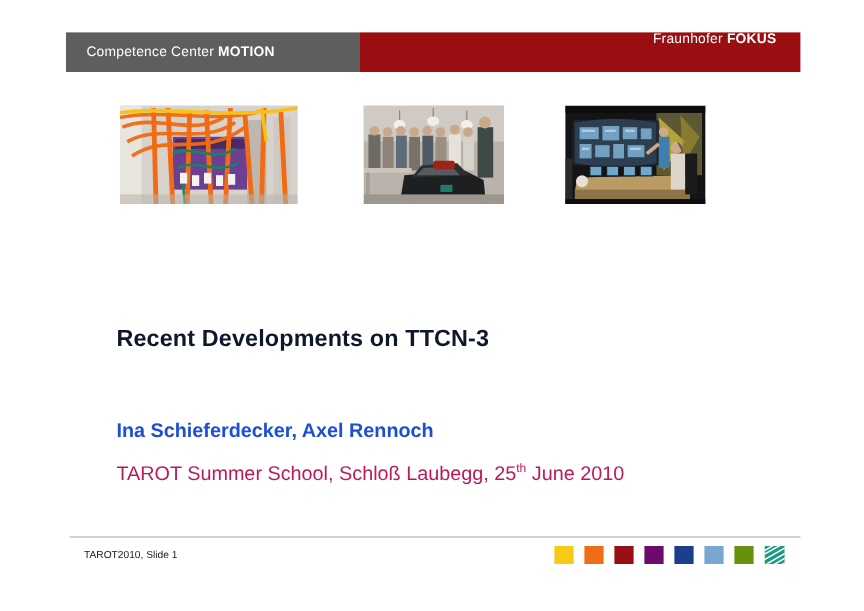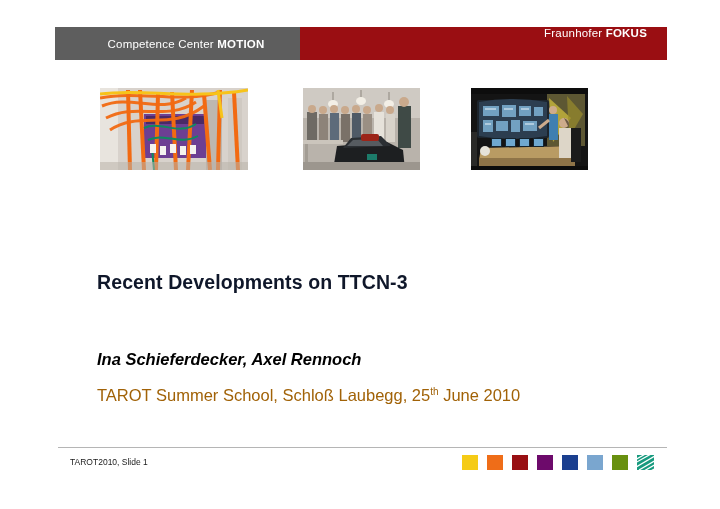--- a/index.html
+++ b/index.html
@@ -24,21 +24,20 @@
     height: 33px;
     display: flex;
   }
   .header-left {
     width: 245px;
     background: #5e5e5e;
     display: flex;
     align-items: center;
     padding-left: 17px;
     box-sizing: border-box;
-    justify-content: center;
   }
   .header-right {
     flex: 1;
     background: #9a0e12;
     display: flex;
     align-items: flex-start;
     justify-content: flex-end;
     padding-right: 20px;
     box-sizing: border-box;
   }
@@ -81,30 +80,29 @@
     color: #0f172a;
     letter-spacing: 0.1px;
     white-space: nowrap;
   }
   .authors {
     position: absolute;
     left: 97px;
     top: 350px;
     font-size: 16.5px;
     font-weight: bold;
-    font-style: italic;
-    color: #000000;
+    color: #1d4ed8;
     white-space: nowrap;
   }
   .venue {
     position: absolute;
     left: 97px;
     top: 386px;
     font-size: 16.5px;
-    color: #a16207;
+    color: #be185d;
     white-space: nowrap;
   }
   .venue sup {
     font-size: 10px;
     vertical-align: super;
     line-height: 0;
   }
 
   
   .footer-rule {

